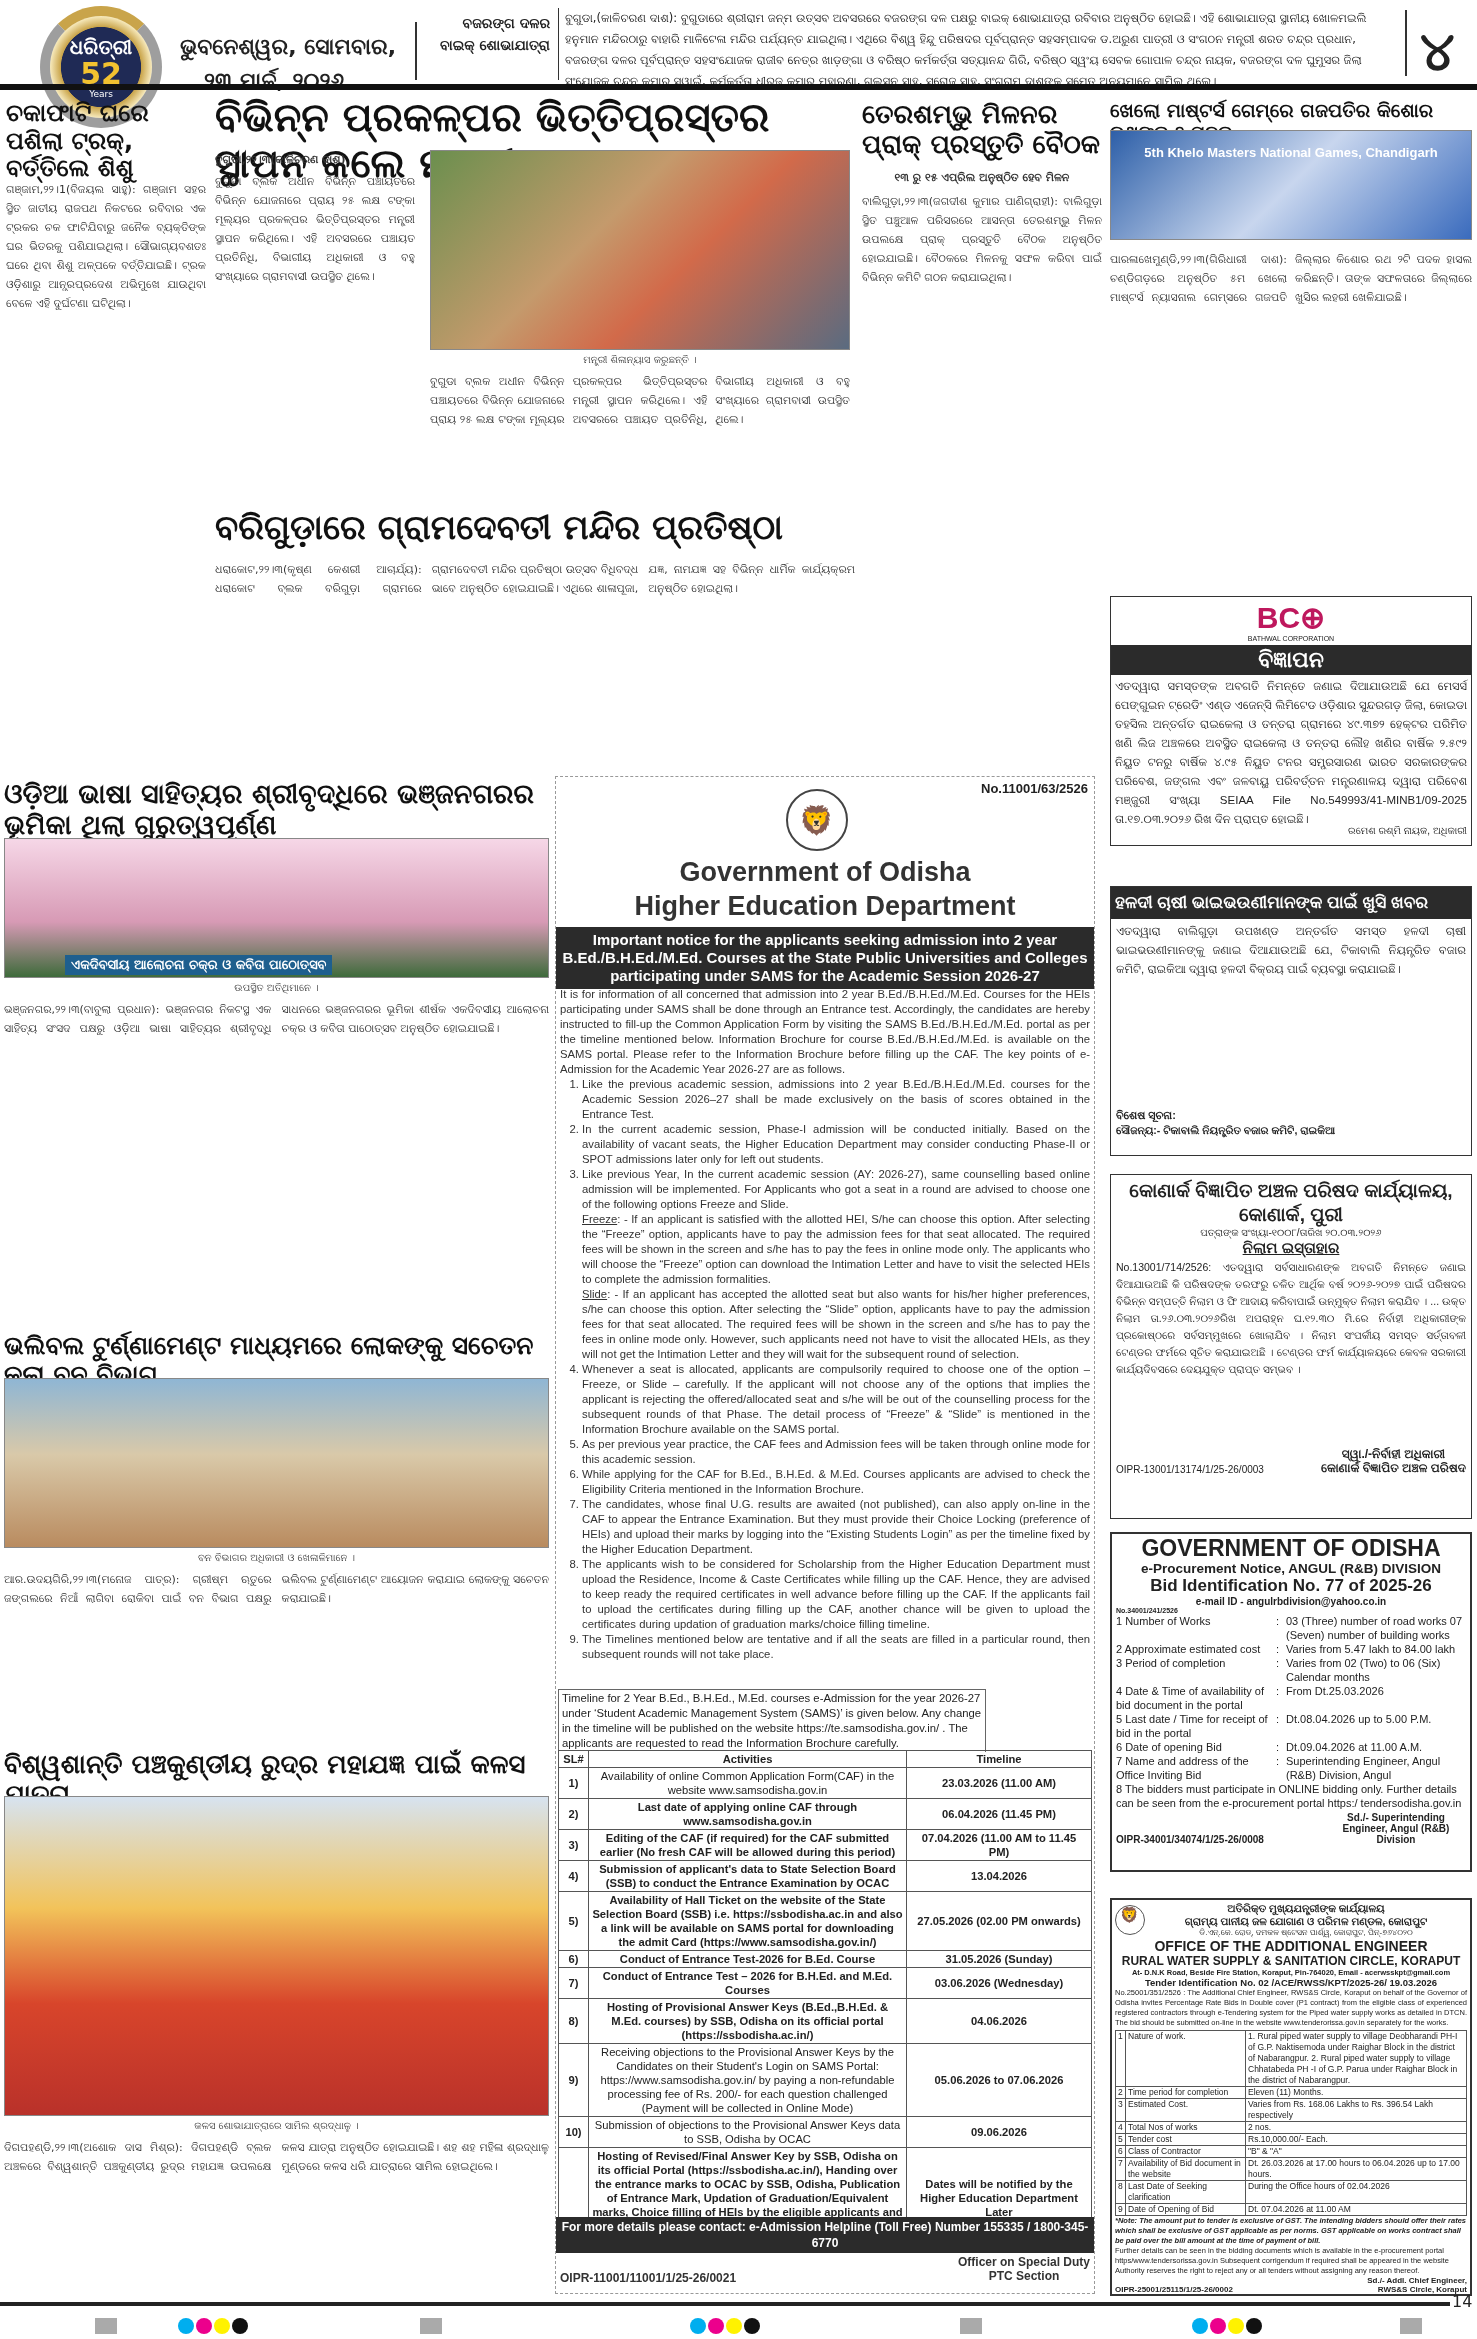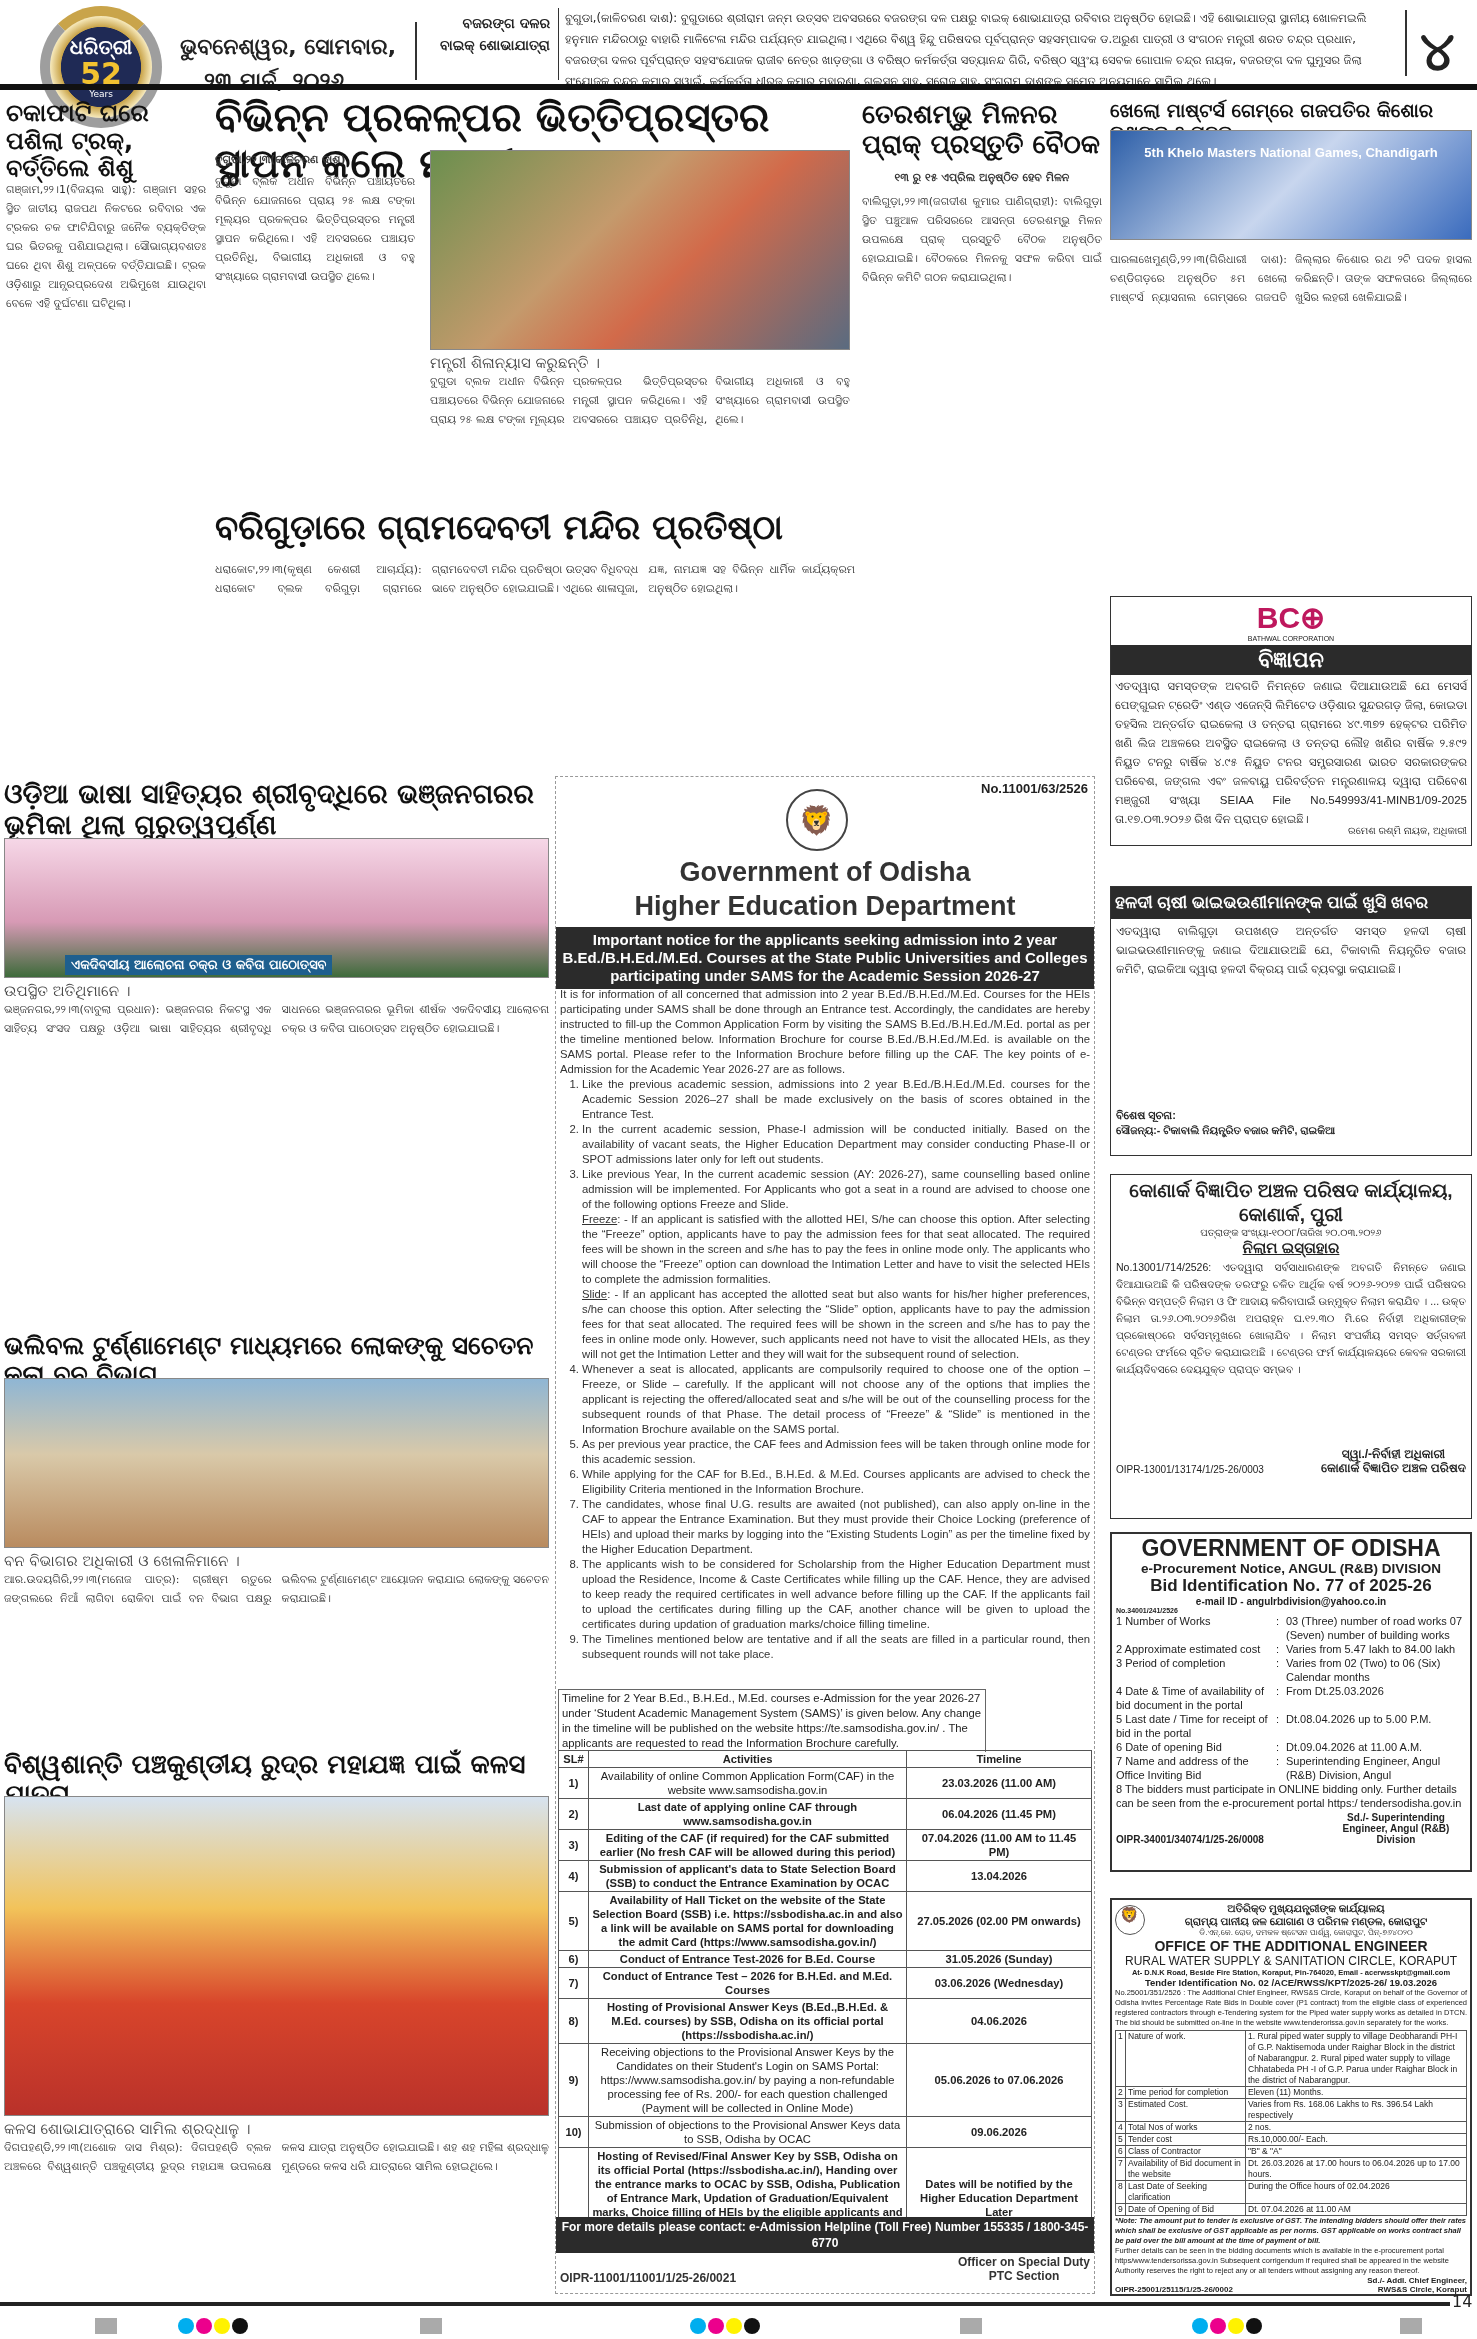--- a/index.html
+++ b/index.html
@@ -13,21 +13,21 @@
   .dateline{left:180px;top:30px;font-size:22px;font-weight:bold;line-height:34px;color:#222;}
   .vsep{width:2px;background:#333;}
   .brief-title{left:430px;top:12px;width:120px;text-align:right;font-size:14px;font-weight:bold;line-height:22px;}
   .brief-text{left:565px;top:8px;width:830px;font-size:11.5px;line-height:21px;}
   .pageno{left:1420px;top:20px;font-size:54px;font-weight:bold;}
   .topbar{left:0;top:84px;width:1477px;height:6px;background:#111;}
   
   .hl{font-weight:bold;color:#111;line-height:1.15;}
   .col{font-size:11px;line-height:19px;text-align:justify;color:#333;}
   .photo{background:linear-gradient(135deg,#6b8f4e,#c49a6c 40%,#d26a4a 60%,#5a6b80);border:1px solid #888;}
-  .caption{font-size:15px;color:#444;}
+  .caption{font-size:10px;color:#444;text-align:center;}
   .darkbar{background:#2b2b2b;color:#fff;font-weight:bold;}
   
   .notice{left:555px;top:776px;width:540px;height:1518px;border:1px dashed #999;font-family:"Liberation Sans",sans-serif;}
   .notice .no{position:absolute;right:6px;top:4px;font-size:13px;font-weight:bold;}
   .emblem{position:absolute;left:230px;top:12px;width:62px;height:62px;border:2px solid #444;border-radius:50%;display:flex;align-items:center;justify-content:center;font-size:28px;}
   .gov{position:absolute;top:78px;width:100%;text-align:center;font-size:27px;font-weight:bold;color:#333;line-height:34px;}
   .imp{position:absolute;top:150px;left:0;width:100%;padding:4px 4px;text-align:center;font-size:15px;line-height:18px;}
   .body-text{position:absolute;top:210px;left:4px;width:530px;font-size:11.3px;line-height:15px;text-align:justify;color:#333;}
   .body-text ol{padding-left:22px;}
   .body-text li{margin-bottom:0;}
@@ -300,21 +300,21 @@
 <div class="abs tender" style="left:1110px;top:1898px;width:362px;height:398px;padding:2px 3px;">
   <div style="display:flex;align-items:center;">
     <span style="width:30px;height:30px;border:1px solid #555;border-radius:50%;display:inline-block;text-align:center;font-size:15px;">🦁</span>
     <div style="flex:1;text-align:center;">
       <div style="font-size:10.5px;font-weight:bold;">ଅତିରିକ୍ତ ମୁଖ୍ୟଯନ୍ତ୍ରୀଙ୍କ କାର୍ଯ୍ୟାଳୟ</div>
       <div style="font-size:10.5px;font-weight:bold;">ଗ୍ରାମ୍ୟ ପାନୀୟ ଜଳ ଯୋଗାଣ ଓ ପରିମଳ ମଣ୍ଡଳ, କୋରାପୁଟ</div>
       <div style="font-size:8px;">ଡି.ଏନ୍.କେ. ରୋଡ୍, ଦମକଳ ଷ୍ଟେସନ ପାର୍ଶ୍ୱ, କୋରାପୁଟ, ପିନ୍-୭୬୪୦୨୦</div>
     </div>
   </div>
   <div style="text-align:center;font-size:14px;font-weight:bold;font-family:'Liberation Sans',sans-serif;">OFFICE OF THE ADDITIONAL ENGINEER</div>
-  <div style="text-align:center;font-size:12px;font-weight:normal;">RURAL WATER SUPPLY &amp; SANITATION CIRCLE, KORAPUT</div>
+  <div style="text-align:center;font-size:12px;font-weight:bold;">RURAL WATER SUPPLY &amp; SANITATION CIRCLE, KORAPUT</div>
   <div style="text-align:center;font-size:7.5px;font-weight:bold;">At- D.N.K Road, Beside Fire Station, Koraput, Pin-764020, Email - acerwsskpt@gmail.com</div>
   <div style="text-align:center;font-size:9.5px;font-weight:bold;">Tender Identification No. 02 /ACE/RWSS/KPT/2025-26/ 19.03.2026</div>
   <div style="font-size:7.5px;line-height:10px;text-align:justify;margin-bottom:2px;">No.25001/351/2526 : The Additional Chief Engineer, RWS&amp;S Circle, Koraput on behalf of the Governor of Odisha invites Percentage Rate Bids in Double cover (P1 contract) from the eligible class of experienced registered contractors through e-Tendering system for the Piped water supply works as detailed in DTCN. The bid should be submitted on-line in the website www.tenderorissa.gov.in separately for the works.</div>
   <table class="kt">
       <tbody id="kt-body">
         <tr>
           <td style="width:10px">1</td>
           <td style="width:120px">Nature of work.</td>
           <td>1. Rural piped water supply to village Deobharandi PH-I of G.P. Naktisemoda under Raighar Block in the district of Nabarangpur. 2. Rural piped water supply to village Chhatabeda PH -I of G.P. Parua under Raighar Block in the district of Nabarangpur.</td>
         </tr>

